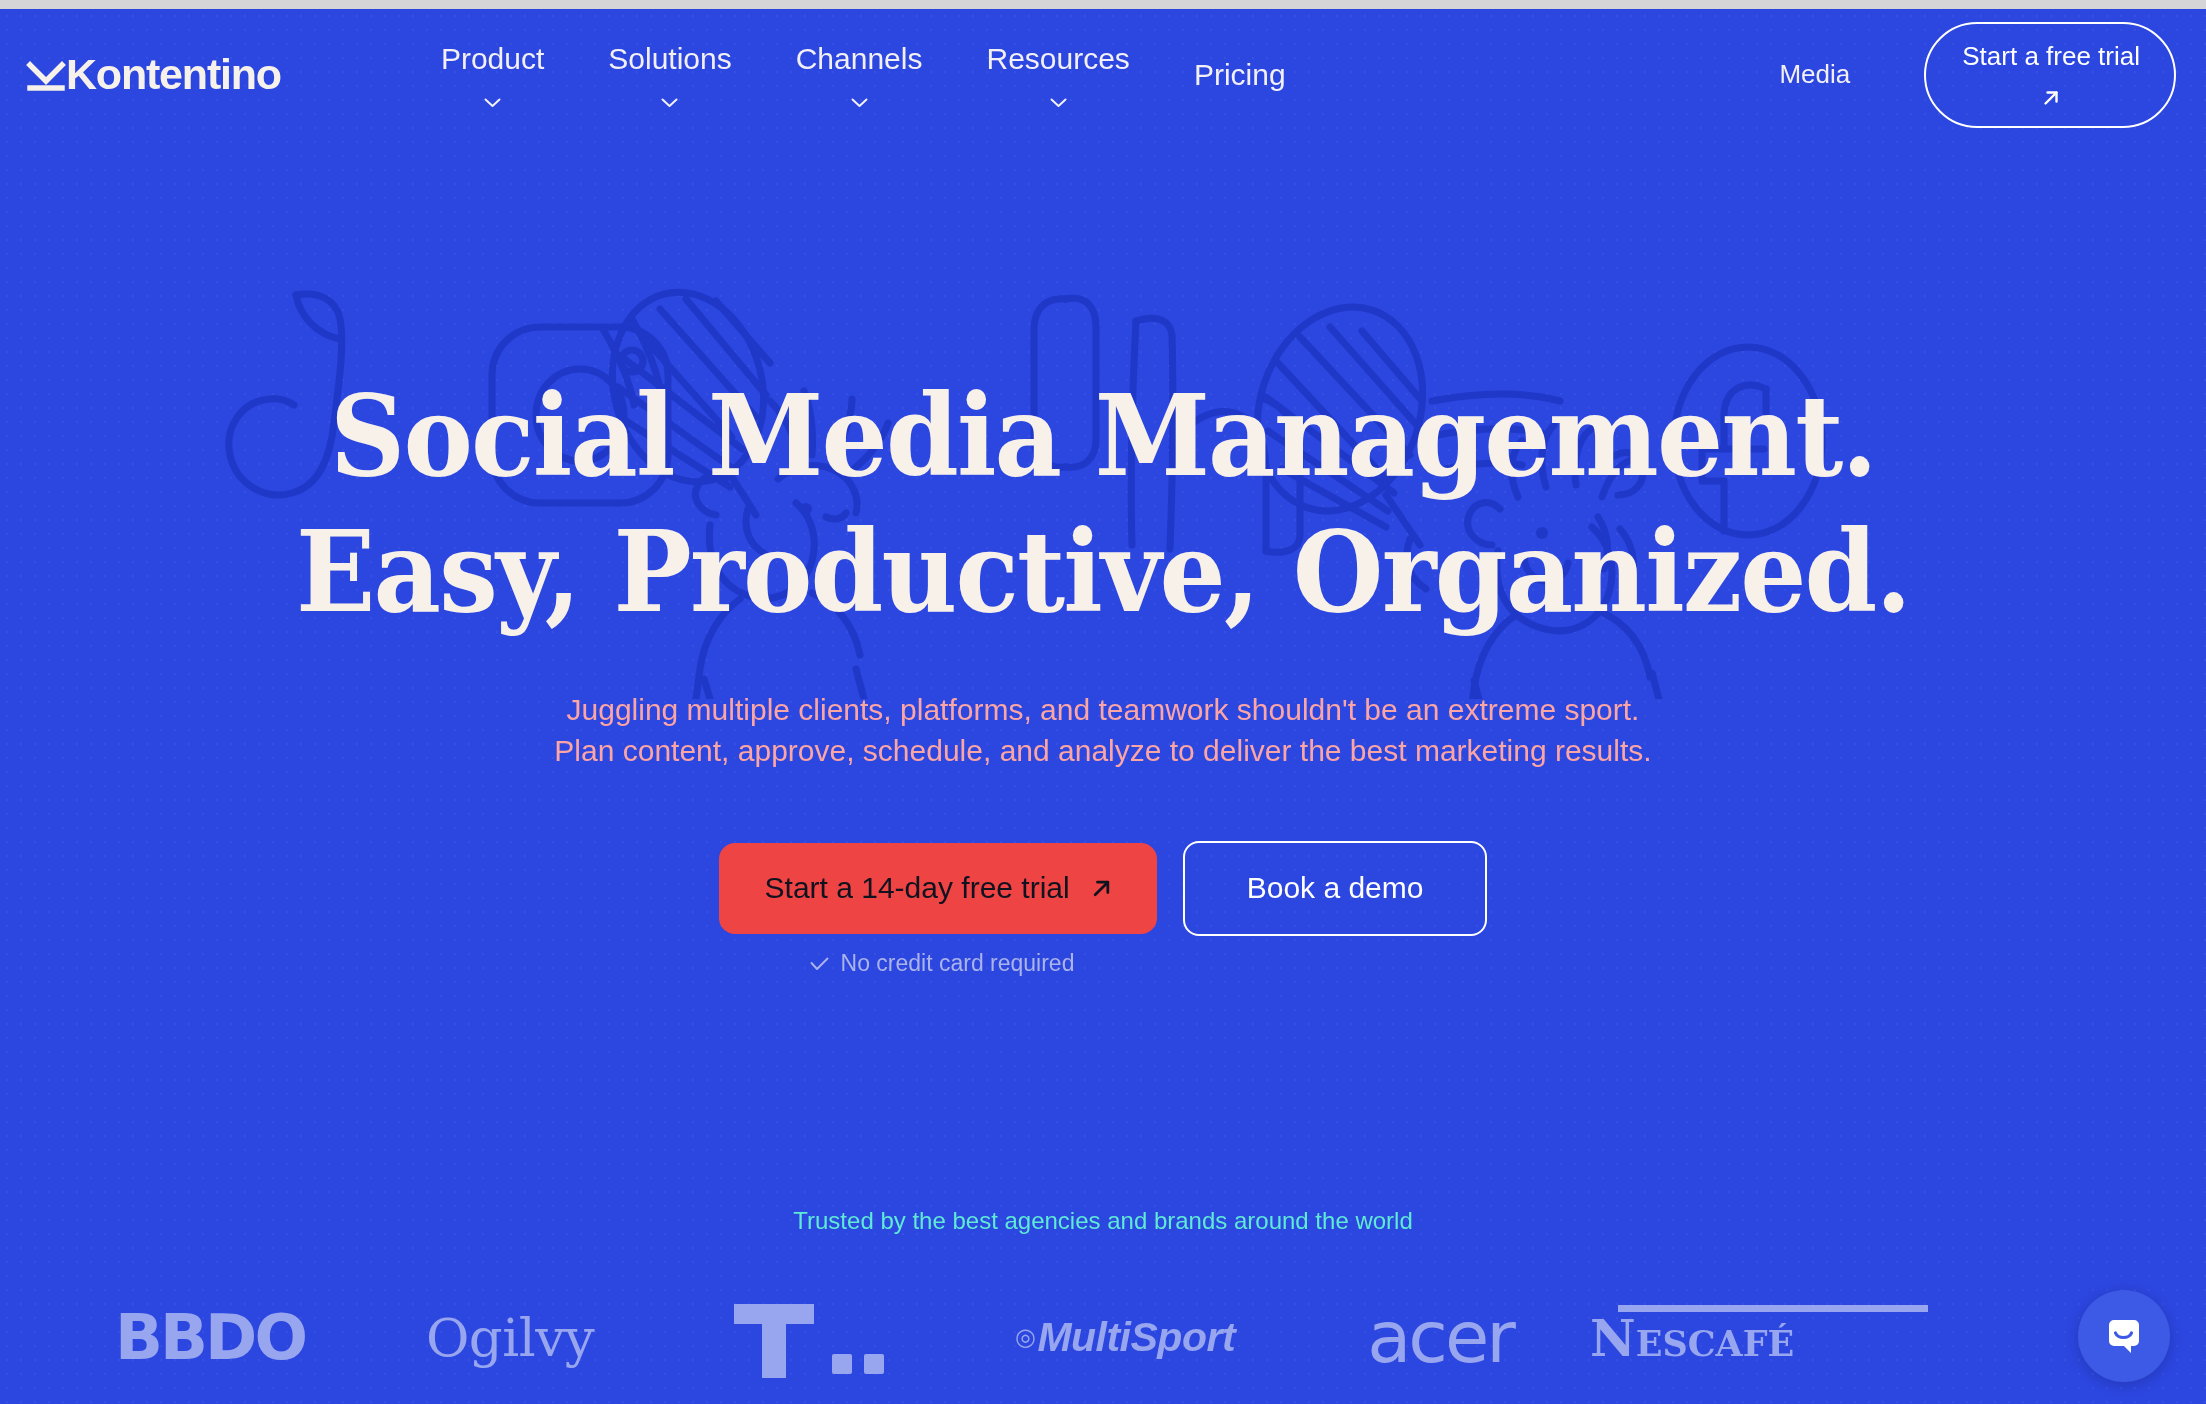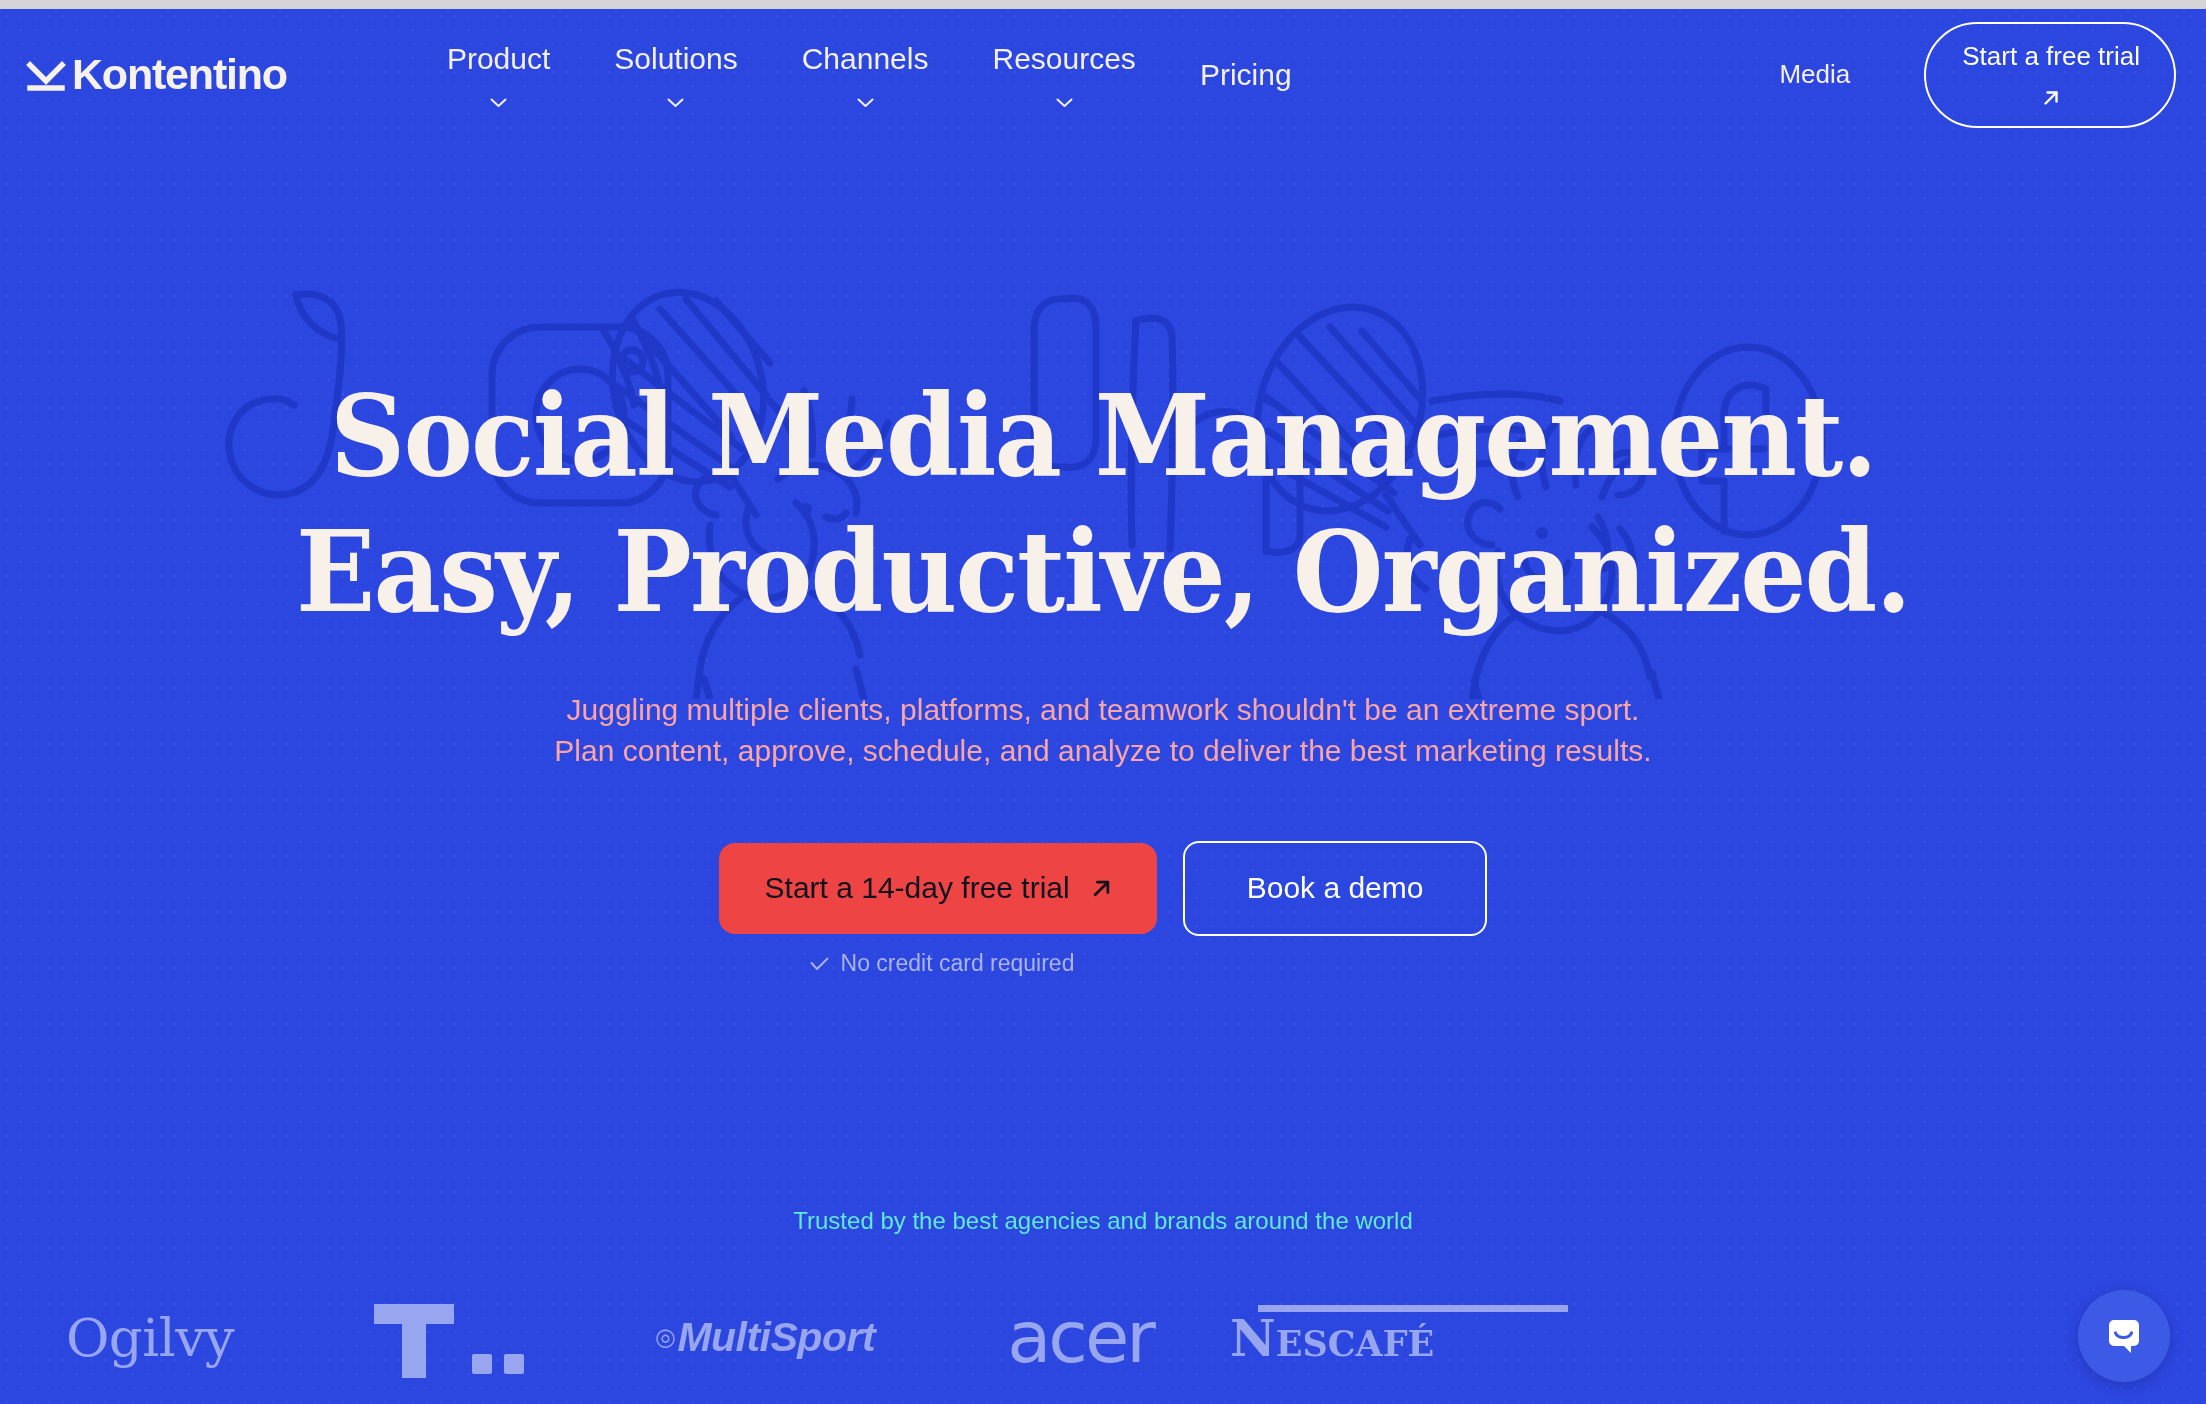--- a/index.html
+++ b/index.html
@@ -72,21 +72,21 @@
     width: 2206px;
     height: 131px;
     display: flex;
     align-items: center;
     z-index: 30;
   }
 
   .brand {
     display: flex;
     align-items: center;
-    gap: 6px;
+    gap: 0;
     margin-left: 26px;
     text-decoration: none;
   }
   .brand-mark { width: 40px; height: 36px; flex: 0 0 auto; display:block; }
   .brand-name {
     color: #f6f1ea;
     font-size: 43px;
     font-weight: 700;
     letter-spacing: -1.2px;
     line-height: 1;
@@ -535,20 +535,21 @@
         </span>
         <span>No credit card required</span>
       </div>
 
     </section>
 
     <div class="trusted">Trusted by the best agencies and brands around the world</div>
 
     <div class="logos">
 
+      <div class="logo-cell lg-bbdo">BBDO</div>
 
       <div class="logo-cell lg-ogilvy">Ogilvy</div>
 
       <div class="logo-cell lg-tmobile">
         <svg viewBox="0 0 200 110" width="200" height="110" xmlns="http://www.w3.org/2000/svg">
           <path d="M24 22 H104 V42 H76 V96 H52 V42 H24 Z" fill="#97a6ee"></path>
           <rect x="122" y="72" width="20" height="20" rx="2" fill="#97a6ee"></rect>
           <rect x="154" y="72" width="20" height="20" rx="2" fill="#97a6ee"></rect>
         </svg>
       </div>

